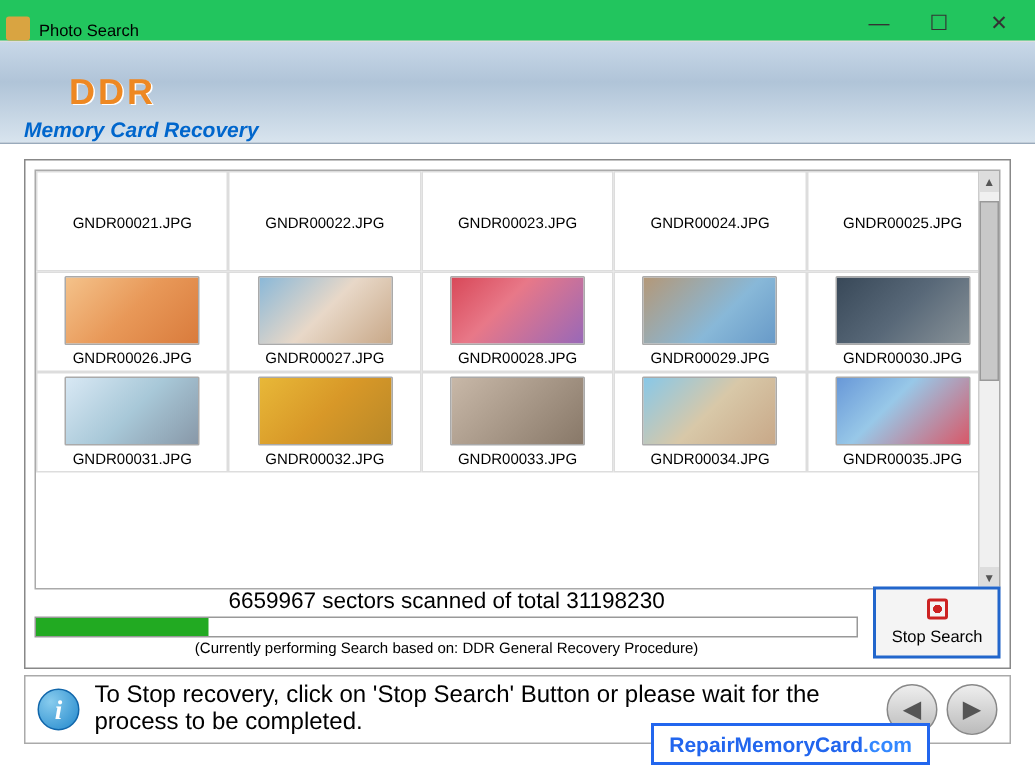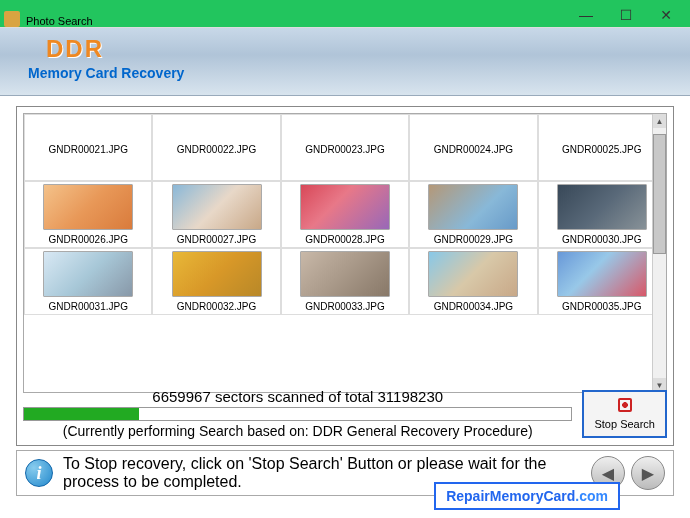--- a/index.html
+++ b/index.html
@@ -3,23 +3,23 @@
 <meta charset="utf-8">
 <style>
 * { margin: 0; padding: 0; box-sizing: border-box; font-family: Tahoma, Arial, sans-serif; }
 body { width: 690px; height: 518px; background: #fff; overflow: hidden; }
 
 .titlebar { height: 28px; background: #22c55e; border-bottom: 1px solid #ddd; display: flex; align-items: flex-end; padding: 0 4px; }
 .titlebar .icon { width: 16px; height: 16px; margin-right: 6px; background: #d9a441; border-radius: 2px; }
 .titlebar .title { font-size: 11px; flex: 1; }
 .titlebar .winbtn { width: 40px; height: 24px; display: flex; align-items: center; justify-content: center; font-size: 14px; color: #333; }
 
-.header-panel { height: 68px; background: linear-gradient(180deg, #c8d8e8 0%, #b0c4d8 40%, #d8e4ee 100%); border-bottom: 1px solid #9ab; position: relative; padding: 7px 16px; }
+.header-panel { height: 68px; background: linear-gradient(180deg, #c8d8e8 0%, #b0c4d8 40%, #d8e4ee 100%); border-bottom: 1px solid #9ab; position: relative; padding: 20px 16px; }
 .brand { font-family: Arial Black, Arial, sans-serif; font-size: 24px; font-weight: 900; color: #ee8822; letter-spacing: 2px; text-shadow: 1px 1px 0 #fff; margin-left: 30px; }
-.subtitle { color: #0066cc; font-size: 14px; font-weight: bold; margin-top: 2px; margin-left: 12px; }
+.subtitle { color: #0066cc; font-size: 14px; font-style: italic; font-weight: bold; margin-top: 2px; }
 
 .content { border: 1px solid #888; margin: 10px 16px 4px 16px; height: 340px; background: #fff; position: relative; }
 .grid { border: 1px solid #aaa; margin: 6px; height: 280px; overflow-y: auto; background: #fff; }
 .grid-inner { display: grid; grid-template-columns: repeat(5, 1fr); }
 .cell { border: 1px solid #ddd; height: 67px; display: flex; flex-direction: column; align-items: center; justify-content: center; padding: 2px; }
 .thumb { width: 90px; height: 60px; background: #ccc; border: 1px solid #aaa; border-radius: 1px; }
 .thumb.p1 { background: linear-gradient(135deg,#f4c28a 0%,#e89858 50%,#d97b3c 100%); }
 .thumb.p2 { background: linear-gradient(135deg,#8ab8d8 0%,#e8d8c8 50%,#c8a888 100%); }
 .thumb.p3 { background: linear-gradient(135deg,#d84858 0%,#e87888 40%,#9868b8 100%); }
 .thumb.p4 { background: linear-gradient(135deg,#b49878 0%,#88b8d8 60%,#689ac8 100%); }
@@ -29,21 +29,21 @@
 .thumb.p8 { background: linear-gradient(135deg,#c8b8a8 0%,#a89888 50%,#887868 100%); }
 .thumb.p9 { background: linear-gradient(135deg,#88c8e8 0%,#d8c8a8 50%,#c8a888 100%); }
 .thumb.p10{ background: linear-gradient(135deg,#6898d8 0%,#98c8e8 40%,#d85868 100%); }
 .fname { font-size: 10px; margin-top: 4px; text-align: center; }
 
 .progress-row { position: absolute; bottom: 6px; left: 6px; right: 6px; display: flex; align-items: center; gap: 10px; }
 .progress-col { flex: 1; display: flex; flex-direction: column; align-items: center; }
 .sectors { font-size: 15px; margin-bottom: 2px; }
 .bar { width: 100%; height: 14px; border: 1px solid #999; background: #fff; position: relative; }
 .bar-fill { height: 100%; background: #22aa22; width: 0%; }
-.procedure { font-size: 14px; margin-top: 2px; text-align: right; }
+.procedure { font-size: 10px; margin-top: 2px; text-align: right; }
 .stop-btn { border: 2px solid #2266cc; background: #f4f4f4; padding: 6px 10px; display: flex; align-items: center; gap: 6px; font-size: 11px; flex-direction: column; }
 .stop-icon { width: 14px; height: 14px; border: 2px solid #cc2222; border-radius: 2px; background: radial-gradient(circle,#cc2222 40%,transparent 42%); }
 
 .footer { margin: 4px 16px 6px 16px; border: 1px solid #aaa; height: 46px; background: #fff; display: flex; align-items: center; padding: 0 8px; position: relative; }
 .info-icon { width: 28px; height: 28px; border-radius: 50%; background: radial-gradient(circle at 30% 30%, #88ccee, #2288cc); color: #fff; font-family: Georgia, serif; font-style: italic; font-weight: bold; font-size: 18px; display: flex; align-items: center; justify-content: center; margin-right: 10px; border: 1px solid #1166aa; }
 .footer-text { font-size: 16px; flex: 1; }
 .nav-btn { width: 34px; height: 34px; border-radius: 50%; background: linear-gradient(180deg,#eee,#bbb); border: 1px solid #888; margin-left: 6px; display: flex; align-items: center; justify-content: center; color: #555; font-size: 16px; }
 
 .watermark { position: absolute; right: 70px; bottom: 8px; background: #fff; border: 2px solid #2266ee; color: #2266ee; font-size: 14px; font-weight: bold; padding: 4px 10px; }
 .watermark .com { color: #3388ff; }

